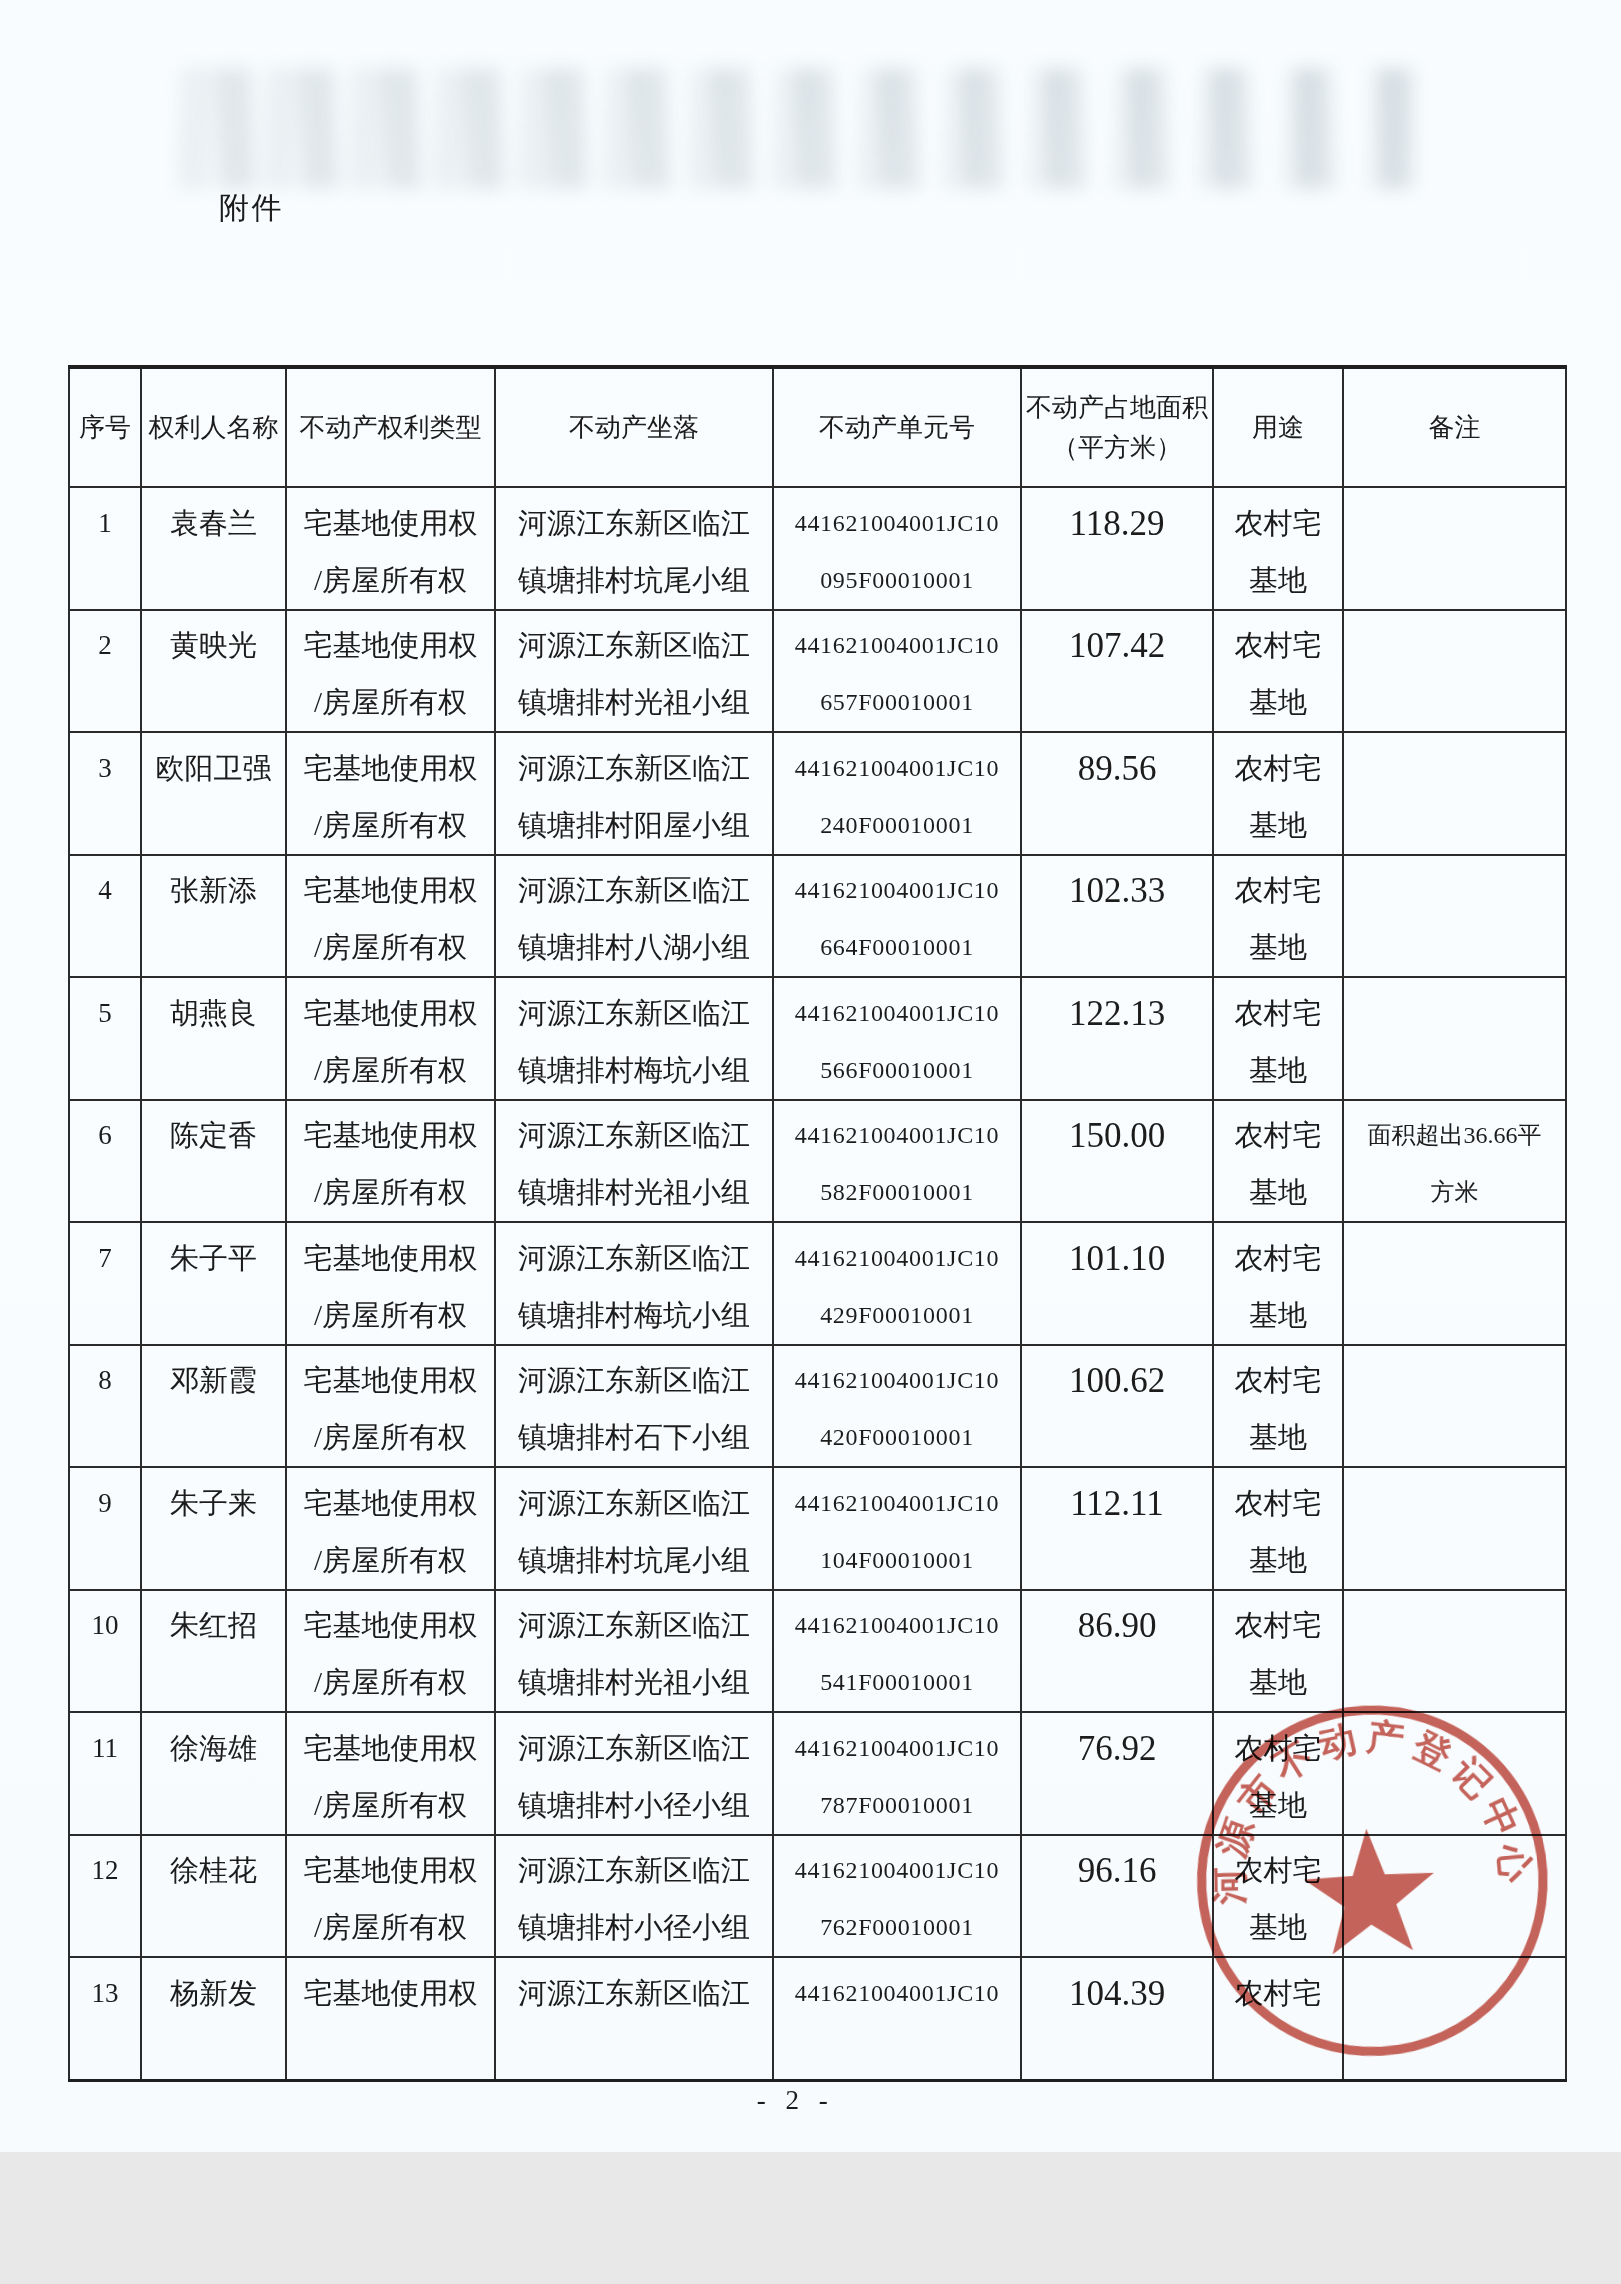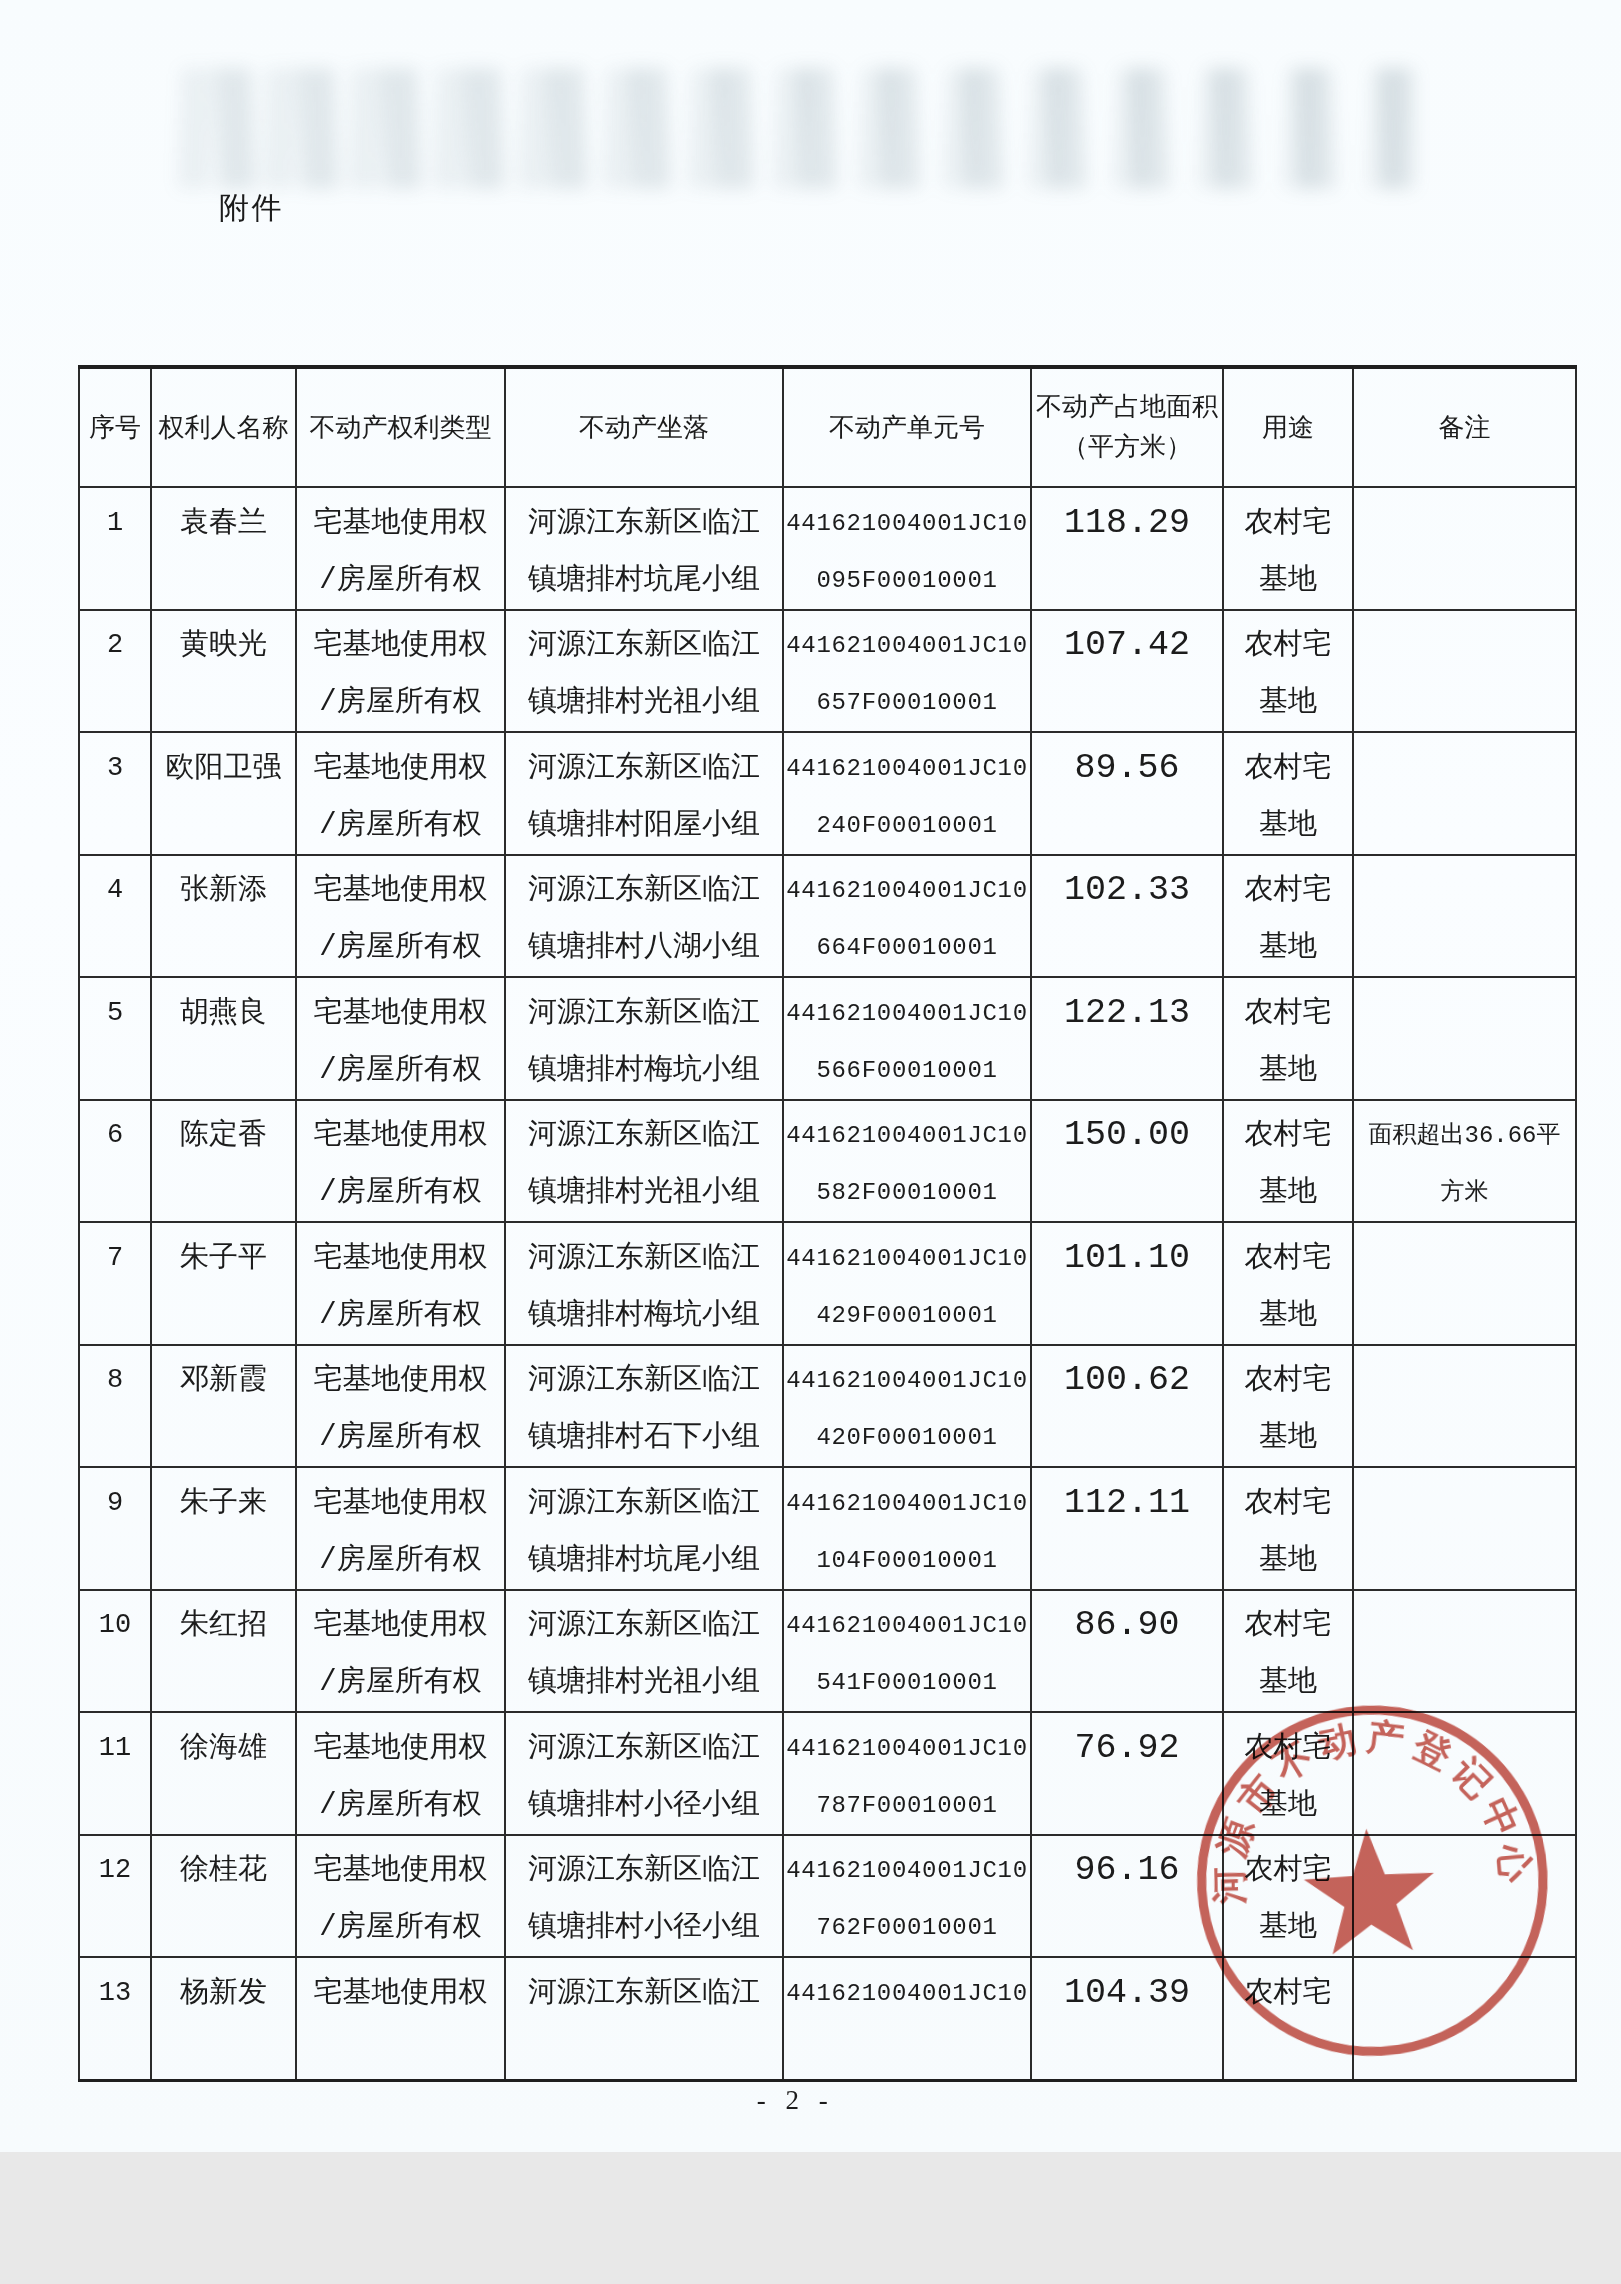--- a/index.html
+++ b/index.html
@@ -25,24 +25,24 @@
   .attachment {
     position:absolute; left:219px; top:188px; font-size:30px; font-weight:500;
     font-family:"Liberation Sans","DejaVu Sans",sans-serif; letter-spacing:2.6px;
   }
   .title {
     position:absolute; left:0; top:259px; width:100%; text-align:center;
     font-size:39px; font-weight:bold; letter-spacing:2px; margin:0;
     font-family:"Liberation Sans","DejaVu Sans",sans-serif;
   }
   table.announce {
-    position:absolute; left:78px; top:365px; width:1495px;
+    position:absolute; left:68px; top:365px; width:1495px;
     border-collapse:collapse; table-layout:fixed;
     border-top:4.6px solid #1f1f1f; border-bottom:3.9px solid #1f1f1f;
-    border-left:2px solid #2b2b2b; border-right:2px solid #2b2b2b;font-family:Liberation Mono, monospace;
+    border-left:2px solid #2b2b2b; border-right:2px solid #2b2b2b;
   }
   table.announce th, table.announce td {
     border:2px solid #2b2b2b; border-top-width:2.6px; border-bottom-width:2.6px;
     text-align:center; vertical-align:top; padding:0; overflow:hidden;
   }
   table.announce thead th { vertical-align:middle; font-size:26px; font-weight:normal; height:117px; }
   .hl { line-height:40px; }
   tbody tr { height:122px; }
   tbody tr.last { height:113px; }
   .lines { padding-top:6.5px; }

